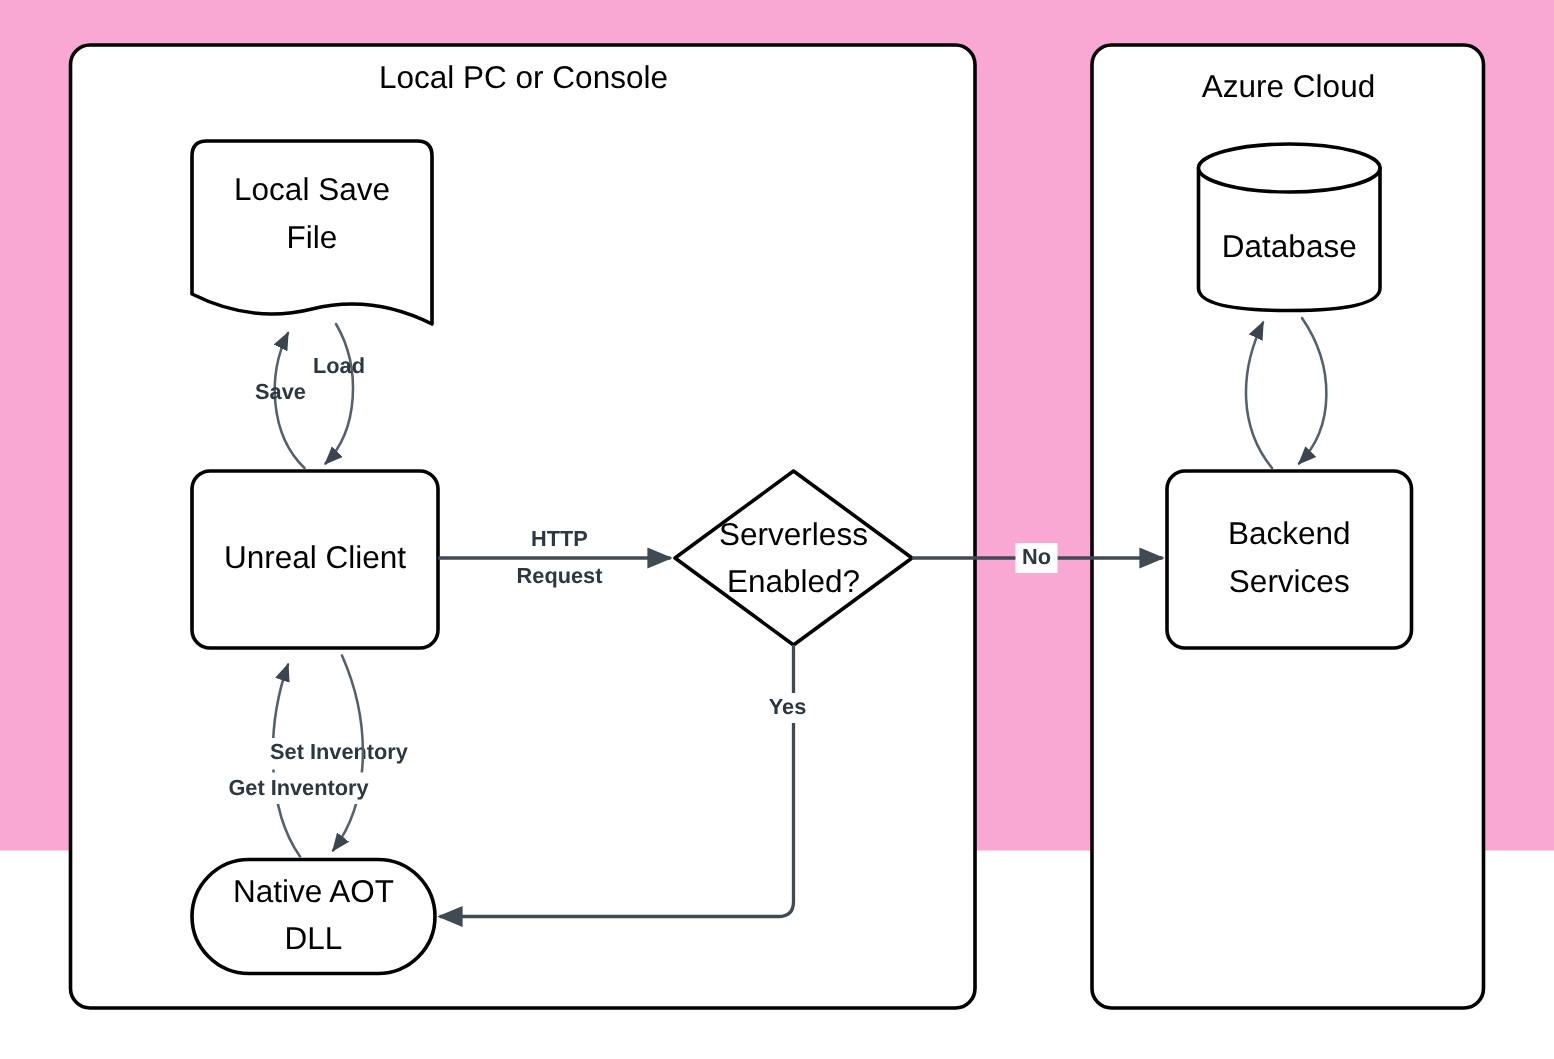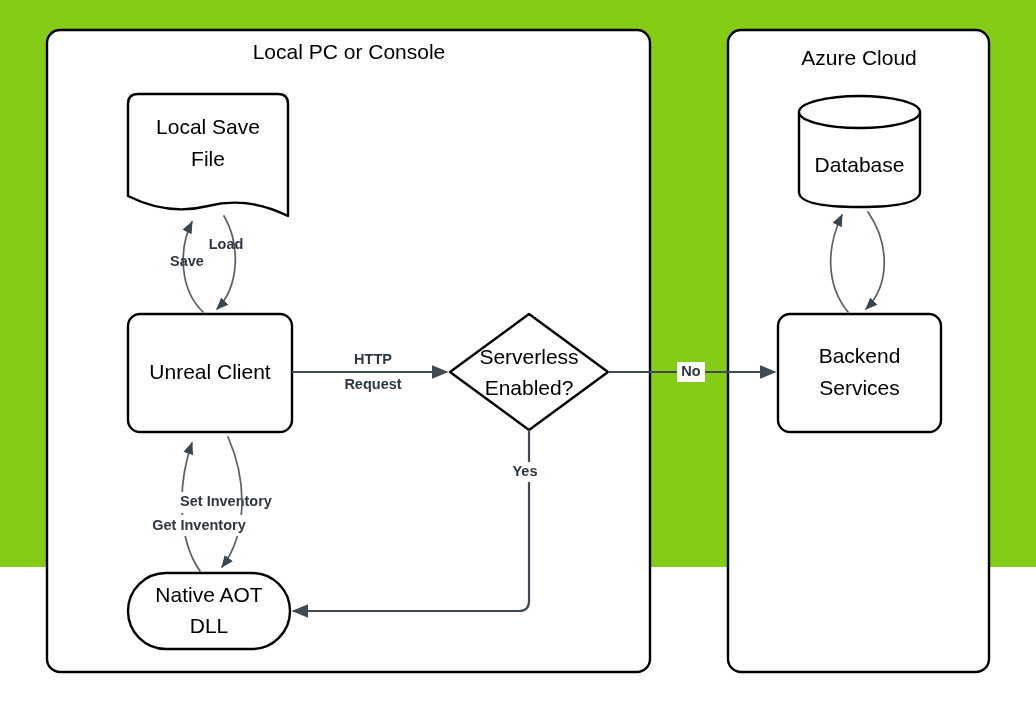--- a/index.html
+++ b/index.html
@@ -10,21 +10,21 @@
   body {
     width: 1036px;
     height: 706px;
     font-family: "Liberation Sans", sans-serif;
     overflow: hidden;
   }
   #diagram-root {
     position: relative;
     width: 1036px;
     height: 567px;
-    background: #84cc16;
+    background: #f9a8d4;
   }
   svg.flow {
     display: block;
     width: 1036px;
     height: 706px;
   }
   .shape-stroke {
     fill: #ffffff;
     stroke: #000000;
     stroke-width: 2.4;

